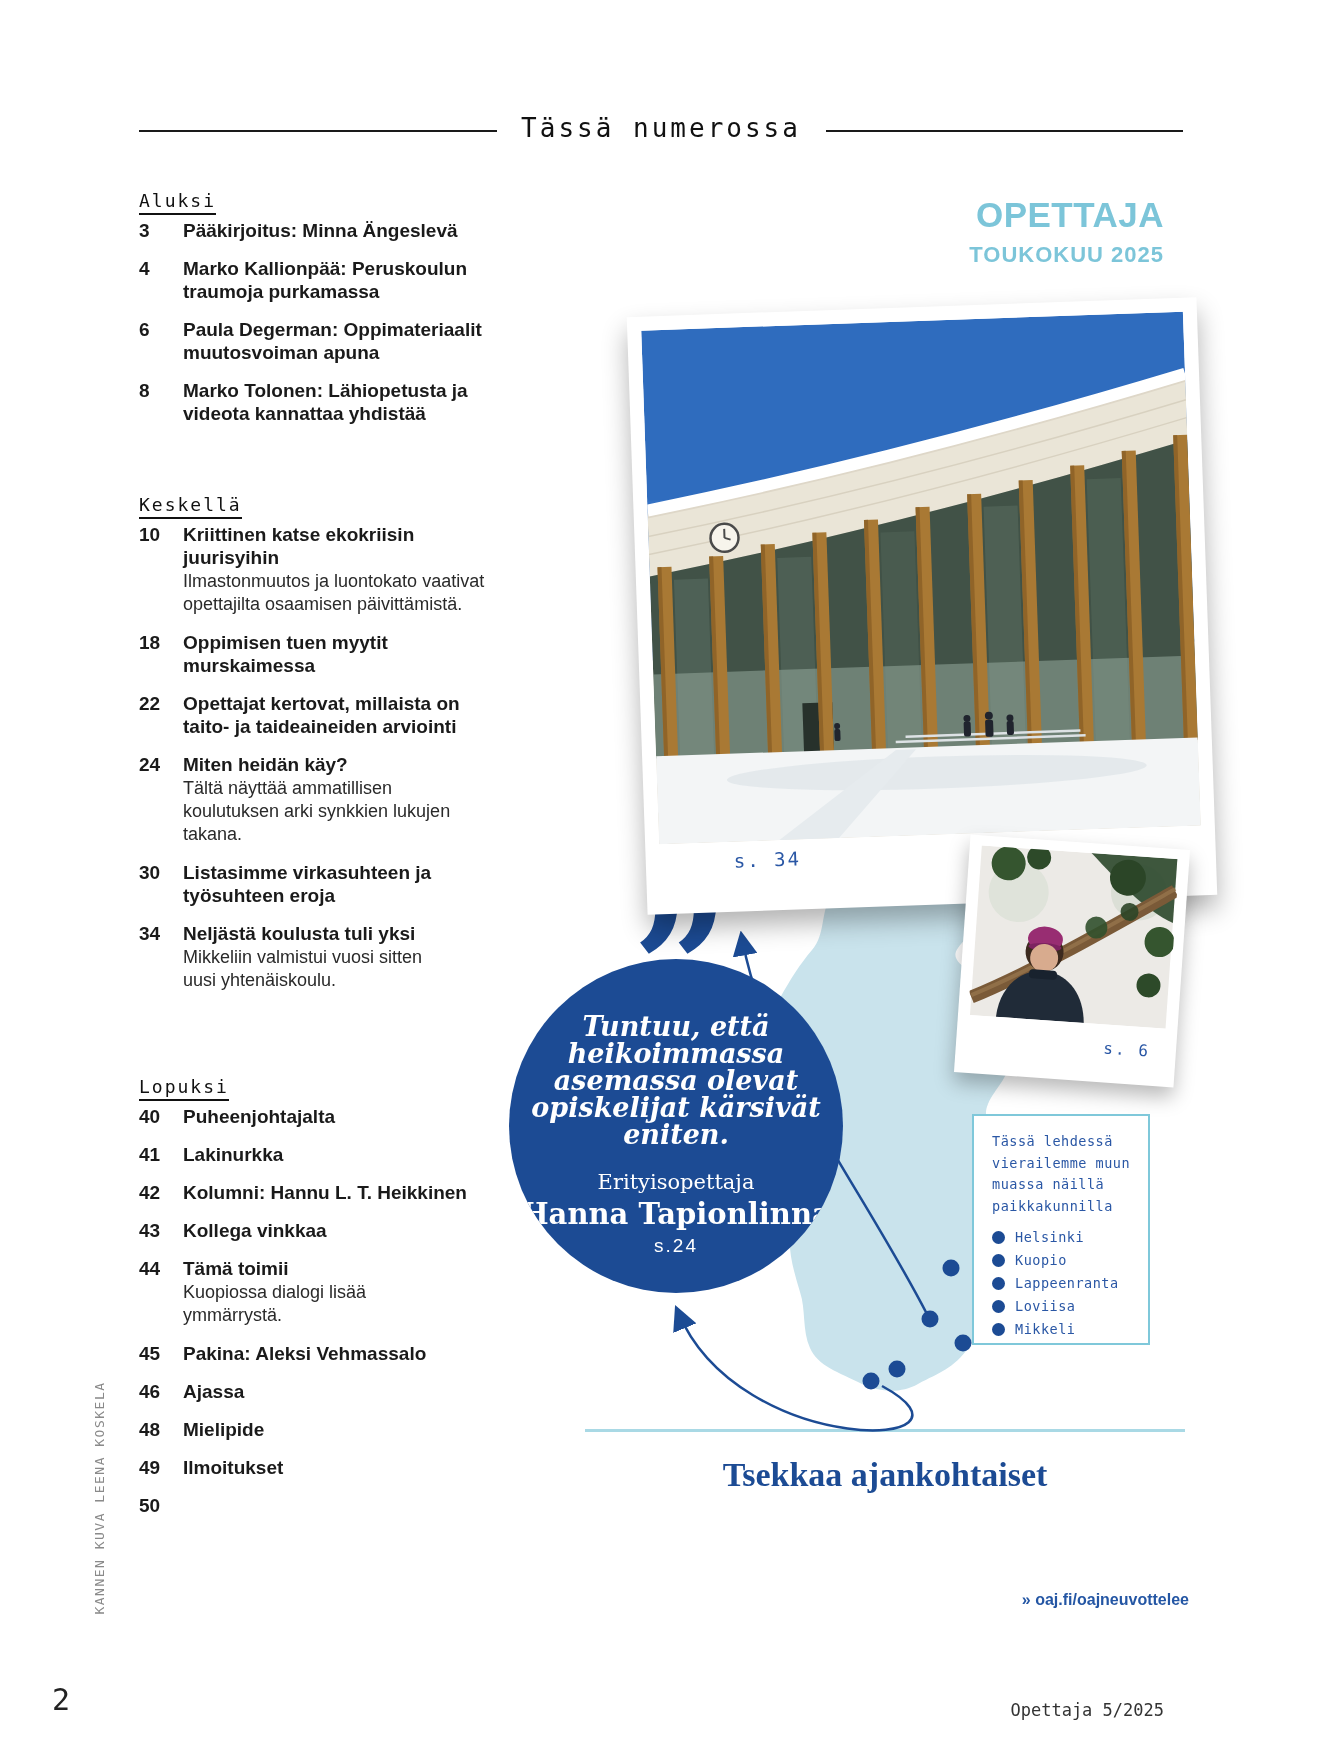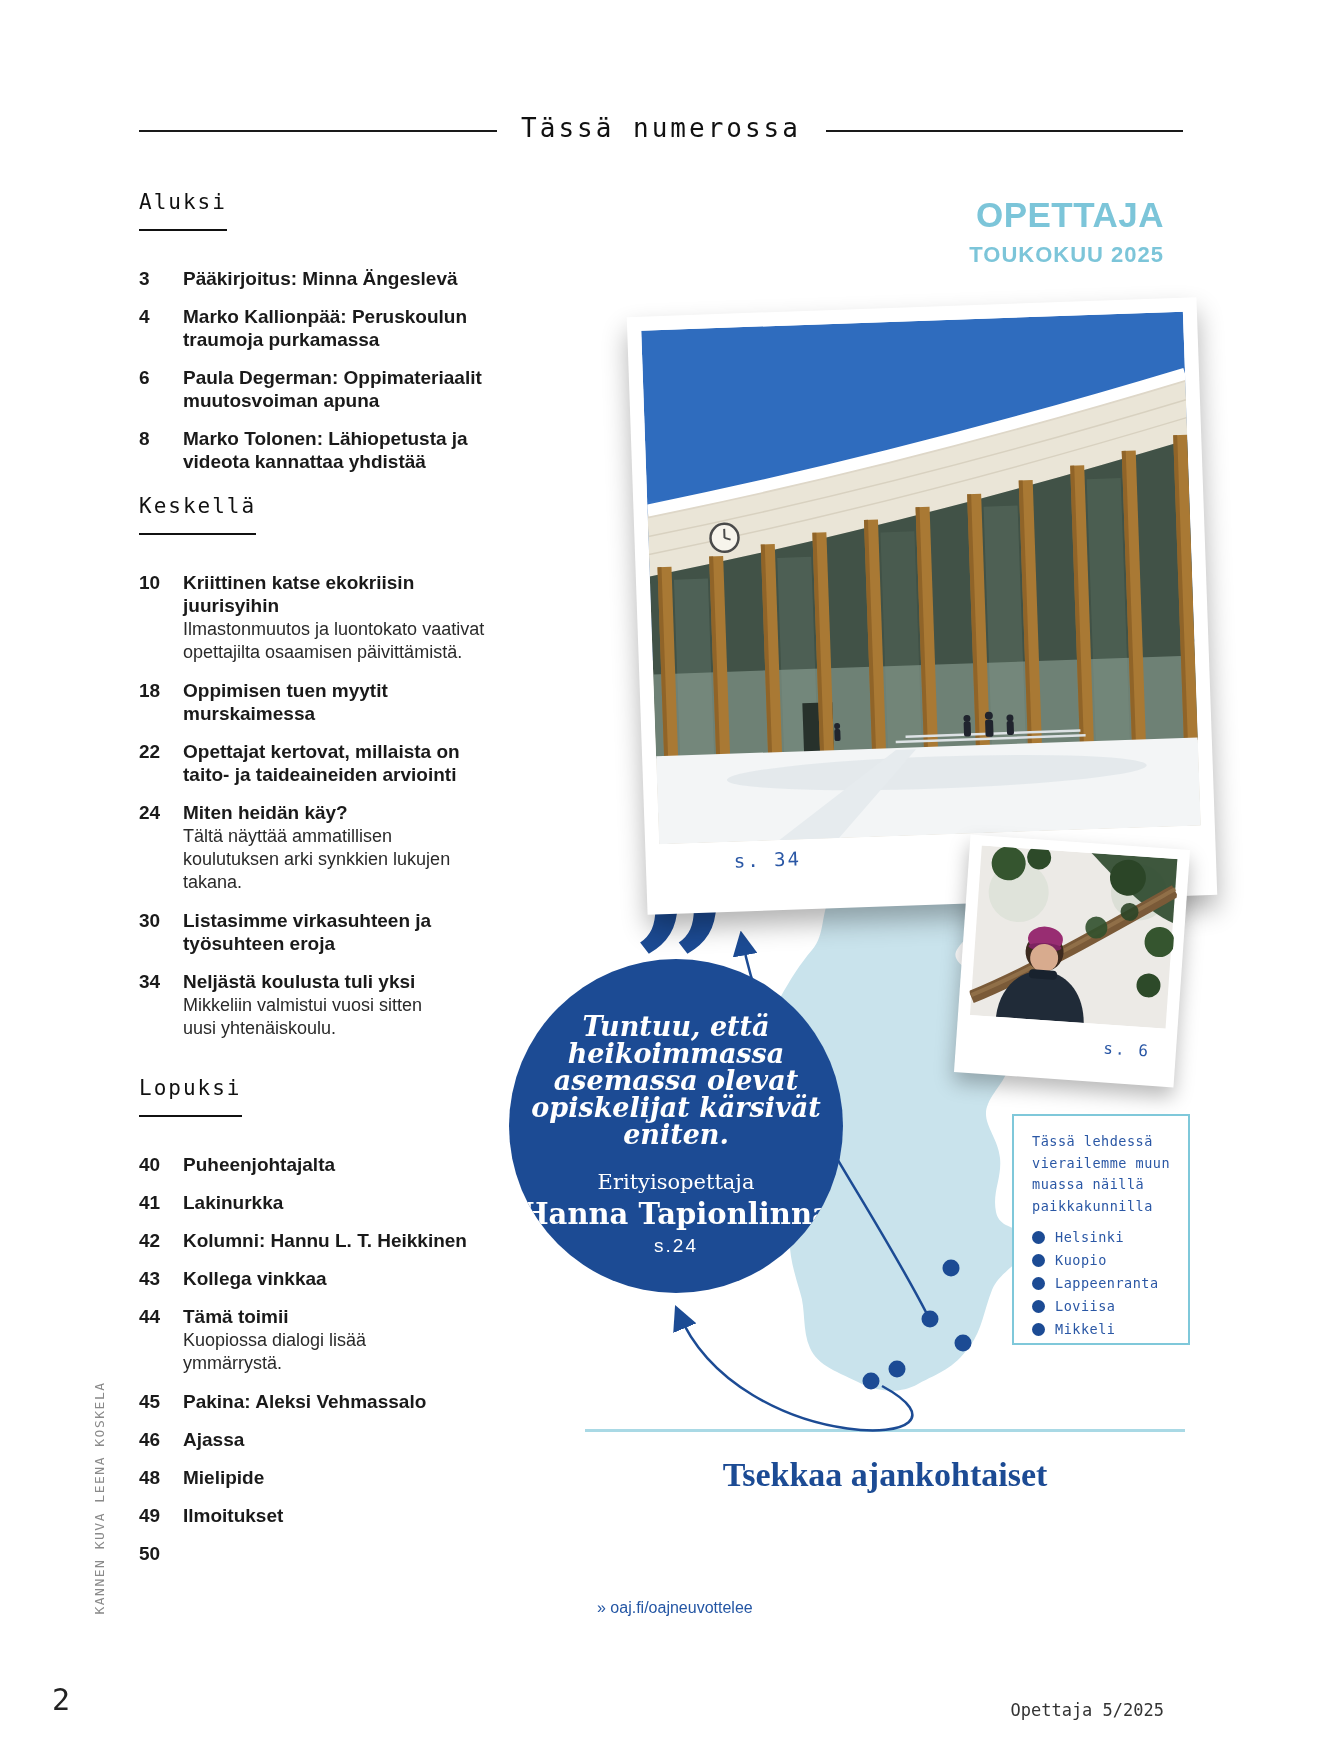--- a/index.html
+++ b/index.html
@@ -14,22 +14,22 @@
     font-family:"DejaVu Sans Mono",monospace;font-size:26px;letter-spacing:3px;color:#111;}
 
   .brand{position:absolute;top:195px;right:140px;text-align:right;color:#7cc5d9;}
   .brand-name{font-size:35px;font-weight:bold;letter-spacing:0.5px;}
   .brand-issue{font-size:22px;font-weight:bold;letter-spacing:1px;margin-top:7px;}
 
   
   #toc-sections{position:absolute;left:139px;top:0;width:352px;}
   .toc-section{position:absolute;left:0;width:352px;}
   .sec-0{top:190px}.sec-1{top:494px}.sec-2{top:1076px}
-  .toc-heading{font-family:"DejaVu Sans Mono",monospace;font-size:21px;letter-spacing:2px;
-    color:#111;border-bottom:2px solid #111;width:fit-content;padding-bottom:15px;margin-bottom:36px;}
+  .toc-heading{font-family:"DejaVu Sans Mono",monospace;font-size:18px;letter-spacing:2px;
+    color:#111;border-bottom:2px solid #111;width:fit-content;padding-bottom:2px;margin-bottom:4px;}
   .toc-entry{display:flex;margin-bottom:15px;}
   .toc-num{width:44px;flex-shrink:0;font-weight:bold;font-size:19px;line-height:23px;}
   .toc-title{font-weight:bold;font-size:19px;line-height:23px;white-space:pre-line;}
   .toc-sub{font-weight:normal;font-size:18px;line-height:23px;white-space:pre-line;color:#2a2a2a;margin-top:1px;}
 
   
   .decor{position:absolute;left:0;top:0;z-index:1;pointer-events:none;}
 
   
   .qmark{font-family:"DejaVu Serif",serif;font-weight:bold;font-size:170px;line-height:1;letter-spacing:-8px;}
@@ -50,37 +50,37 @@
     transform:rotate(-2deg);box-shadow:0 14px 26px rgba(0,0,0,.30);z-index:5;}
   .main-photo .photo-label{position:absolute;left:88px;top:536px;
     font-family:"DejaVu Sans Mono",monospace;font-size:19px;letter-spacing:2px;color:#2a57a5;}
   .small-photo{left:962px;top:842px;width:220px;height:238px;padding:10px;box-sizing:border-box;
     transform:rotate(4deg);box-shadow:0 10px 20px rgba(0,0,0,.28);z-index:6;}
   .small-photo .photo-label{position:absolute;right:26px;top:194px;
     font-family:"DejaVu Sans Mono",monospace;font-size:16px;letter-spacing:2px;color:#2a57a5;}
   .polaroid svg{display:block;}
 
   
-  .city-box{position:absolute;left:1012px;top:1114px;width:178px;height:231px;box-sizing:border-box;
+  .city-box{position:absolute;left:972px;top:1114px;width:178px;height:231px;box-sizing:border-box;
     border:2.5px solid #7fc8da;background:#fff;z-index:6;padding:15px 0 0 18px;}
   .city-intro{font-family:"DejaVu Sans Mono",monospace;font-size:13.5px;line-height:21.5px;
     letter-spacing:0.5px;color:#2a57a5;white-space:pre-line;}
   .city-list{list-style:none;margin:12px 0 0;padding:0;}
   .city-item{display:flex;align-items:center;margin-bottom:7px;}
   .city-dot{width:13px;height:13px;border-radius:50%;background:#1c4b94;margin-right:10px;flex-shrink:0;}
   .city-label{font-family:"DejaVu Sans Mono",monospace;font-size:13.5px;letter-spacing:0.5px;color:#2a57a5;}
 
   
   .promo-rule{position:absolute;left:585px;top:1429px;width:600px;height:3px;background:#a9d9e5;}
   .promo-title{position:absolute;left:585px;top:1456px;width:600px;margin:0;text-align:center;
     font-family:"Liberation Serif",serif;font-weight:bold;font-size:34px;color:#1c4b94;}
   .promo-body{position:absolute;left:540px;top:1500px;width:690px;margin:0;text-align:center;
     font-size:15.5px;line-height:27px;color:#2e5fae;white-space:pre-line;}
-  .promo-link{position:absolute;left:585px;top:1587px;width:600px;margin:12px;text-align:left;
-    font-size:16px;font-weight:normal;color:#2456a4;cursor:pointer;}
+  .promo-link{position:absolute;left:585px;top:1587px;width:600px;margin:4px;text-align:right;
+    font-size:16px;font-weight:bold;color:#2456a4;cursor:pointer;}
 
   
   .page-num{position:absolute;left:52px;top:1682px;font-family:"DejaVu Sans Mono",monospace;
     font-size:30px;color:#222;}
   .footer-right{position:absolute;right:140px;top:1700px;font-family:"DejaVu Sans Mono",monospace;
     font-size:17px;color:#333;}
   .photo-credit{position:absolute;left:99px;top:1498px;transform:translate(-50%,-50%) rotate(-90deg);
     font-family:"DejaVu Sans Mono",monospace;font-size:13px;letter-spacing:1.5px;color:#8a8a8a;white-space:nowrap;}
 </style>
 </head>

